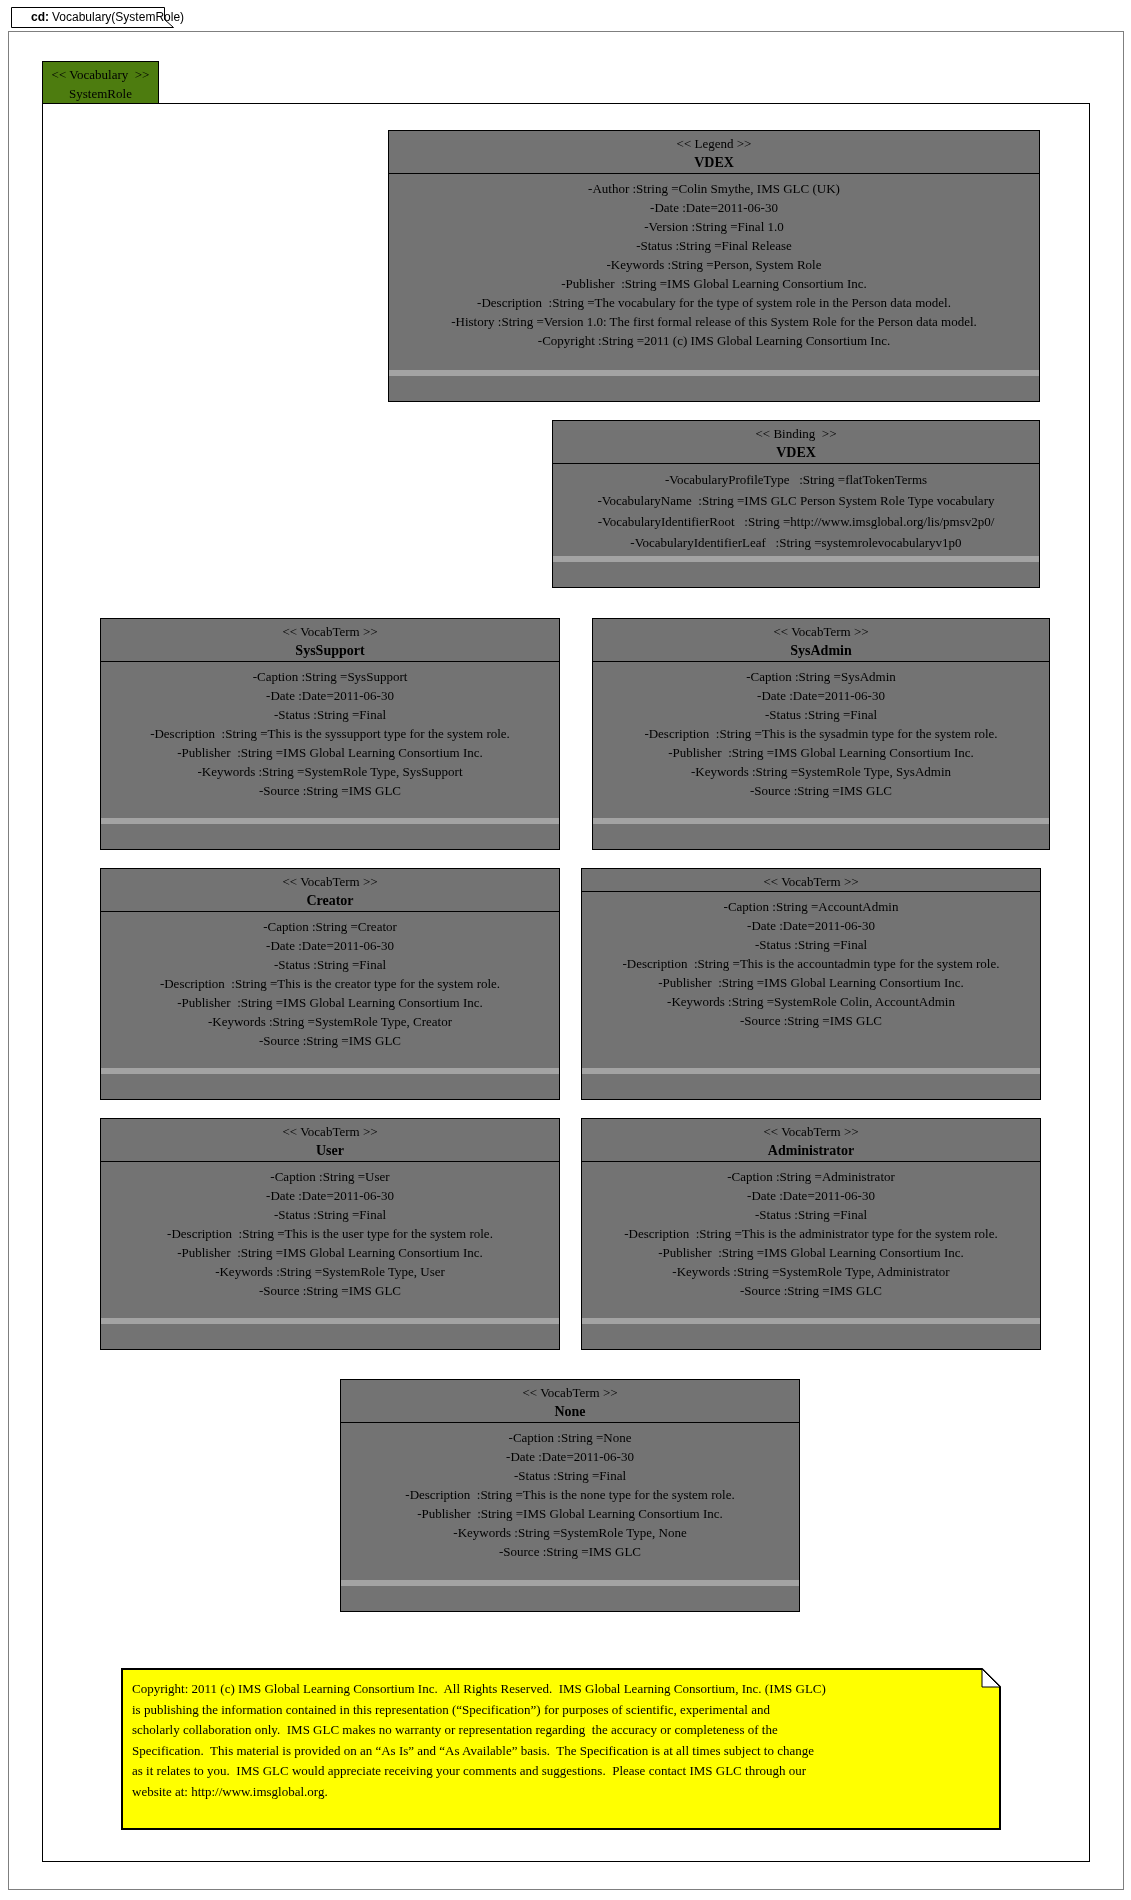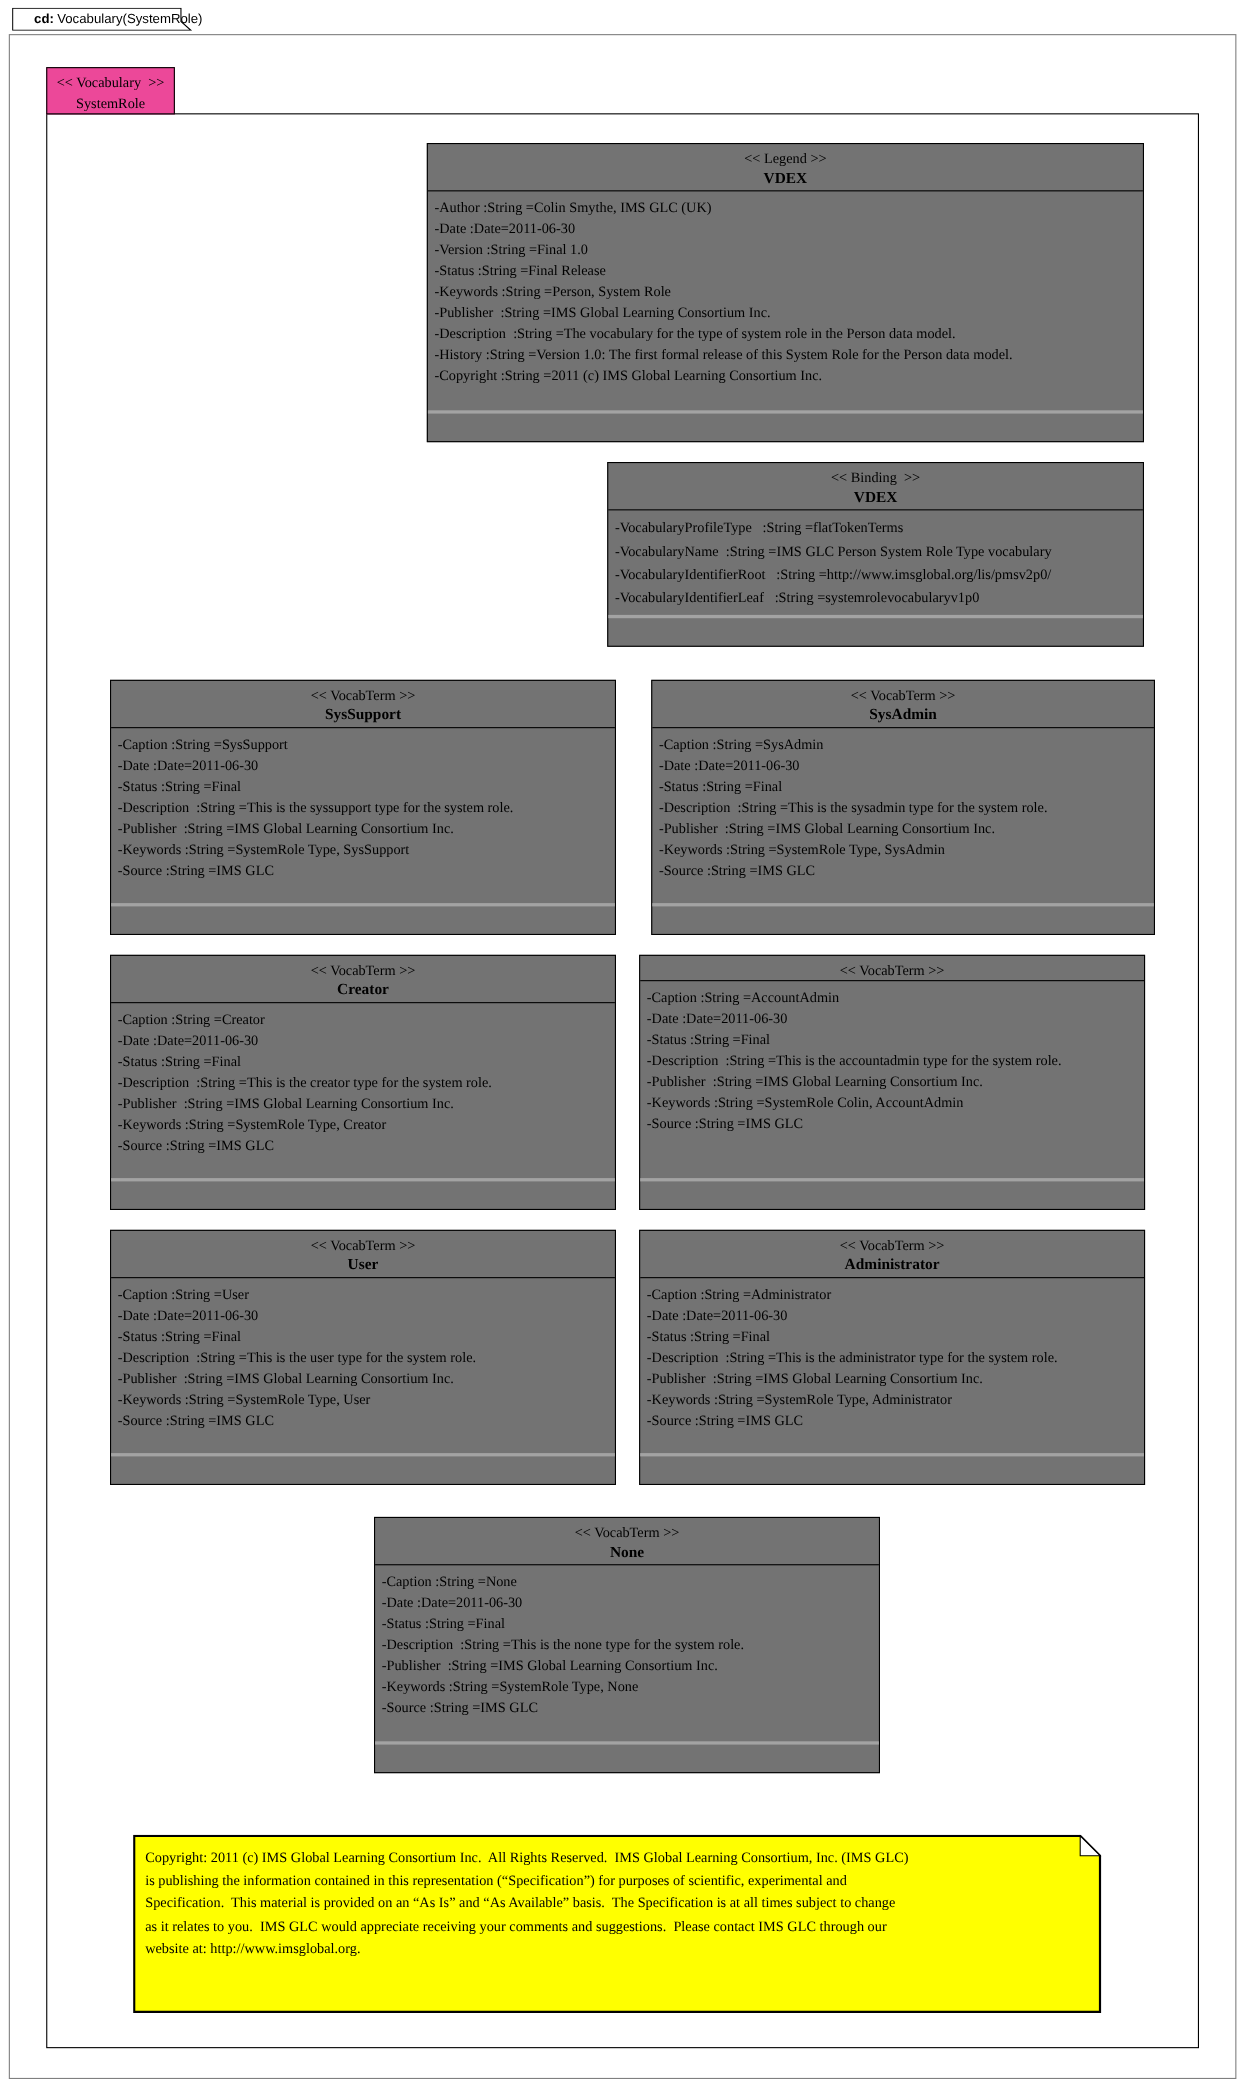--- a/index.html
+++ b/index.html
@@ -4,40 +4,40 @@
 <style>
   html,body { margin:0; padding:0; background:#ffffff; }
   .canvas {
     position:relative; width:1131px; height:1900px; background:#ffffff;
     font-family:"Liberation Serif", serif; color:#000;
     overflow:hidden;
   }
   .outer-border { position:absolute; border:1px solid #7f7f7f; background:transparent; }
   .frame { position:absolute; border:1px solid #000; background:transparent; }
   .frame-header {
-    position:absolute; border:1px solid #000; background:#ec4899; z-index:2;
+    position:absolute; border:1px solid #000; background:#4d7c0f; z-index:2;
     text-align:center; padding-top:3px; box-sizing:border-box;
   }
   .frame-header .fh-line1 { font-size:13px; line-height:19px; white-space:pre; }
   .frame-header .fh-line2 { font-size:13px; line-height:19px; white-space:pre; }
 
   .tab { position:absolute; z-index:3; font-family:"Liberation Sans", sans-serif; font-size:12px; }
   .tab svg { position:absolute; left:0; top:0; }
   .tab-text { position:relative; padding:3px 0 0 20px; white-space:pre; }
   .tab-kw { font-weight:bold; }
   .tab-label { margin-left:3px; }
 
   .uml-box {
     position:absolute; background:#737373; border:1px solid #000;
     display:flex; flex-direction:column; box-sizing:border-box; z-index:2;
   }
   .box-title { border-bottom:1px solid #000; text-align:center; padding-top:3px; flex:0 0 auto; }
   .stereotype { font-size:13px; line-height:19px; white-space:pre; }
   .box-name  { font-size:14px; font-weight:bold; line-height:20px; white-space:pre; }
-  .box-attrs { flex:1 1 auto; border-bottom:3px solid #a3a3a3; padding:5px 6px 0 6px; font-size:13px; overflow:hidden; }
+  .box-attrs { flex:1 1 auto; border-bottom:6px solid #a3a3a3; padding:5px 6px 0 6px; font-size:13px; overflow:hidden;text-align:center; }
   .box-attrs .attr { line-height:19px; white-space:pre; }
   .binding .box-attrs .attr { line-height:21px; }
   .box-footer { flex:0 0 auto; height:25px; }
 
   .note { position:absolute; z-index:2; }
   .note svg { position:absolute; left:0; top:0; }
   .note-text { position:absolute; left:11px; top:11px; right:22px; font-size:13px; }
   .note-line { line-height:20.5px; white-space:pre; }
 </style>
 </head>
@@ -212,19 +212,20 @@
   </div>
 
   <div class="note" style="left:121px; top:1668px; width:881px; height:163px;">
     <svg width="881" height="163">
       <polygon points="1,1 861,1 879,19 879,161 1,161" fill="#ffff00" stroke="#000000" stroke-width="2"></polygon>
       <polygon points="861,1 879,19 861,19" fill="#ffffff" stroke="#000000" stroke-width="1"></polygon>
     </svg>
     <div class="note-text">
         <div class="note-line">Copyright: 2011 (c) IMS Global Learning Consortium Inc.  All Rights Reserved.  IMS Global Learning Consortium, Inc. (IMS GLC)</div>
         <div class="note-line">is publishing the information contained in this representation (“Specification”) for purposes of scientific, experimental and</div>
+        <div class="note-line">scholarly collaboration only.  IMS GLC makes no warranty or representation regarding  the accuracy or completeness of the</div>
         <div class="note-line">Specification.  This material is provided on an “As Is” and “As Available” basis.  The Specification is at all times subject to change</div>
         <div class="note-line">as it relates to you.  IMS GLC would appreciate receiving your comments and suggestions.  Please contact IMS GLC through our</div>
         <div class="note-line">website at: http://www.imsglobal.org.</div>
       </div>
   </div>
 
 </div>
 
 </body></html>

